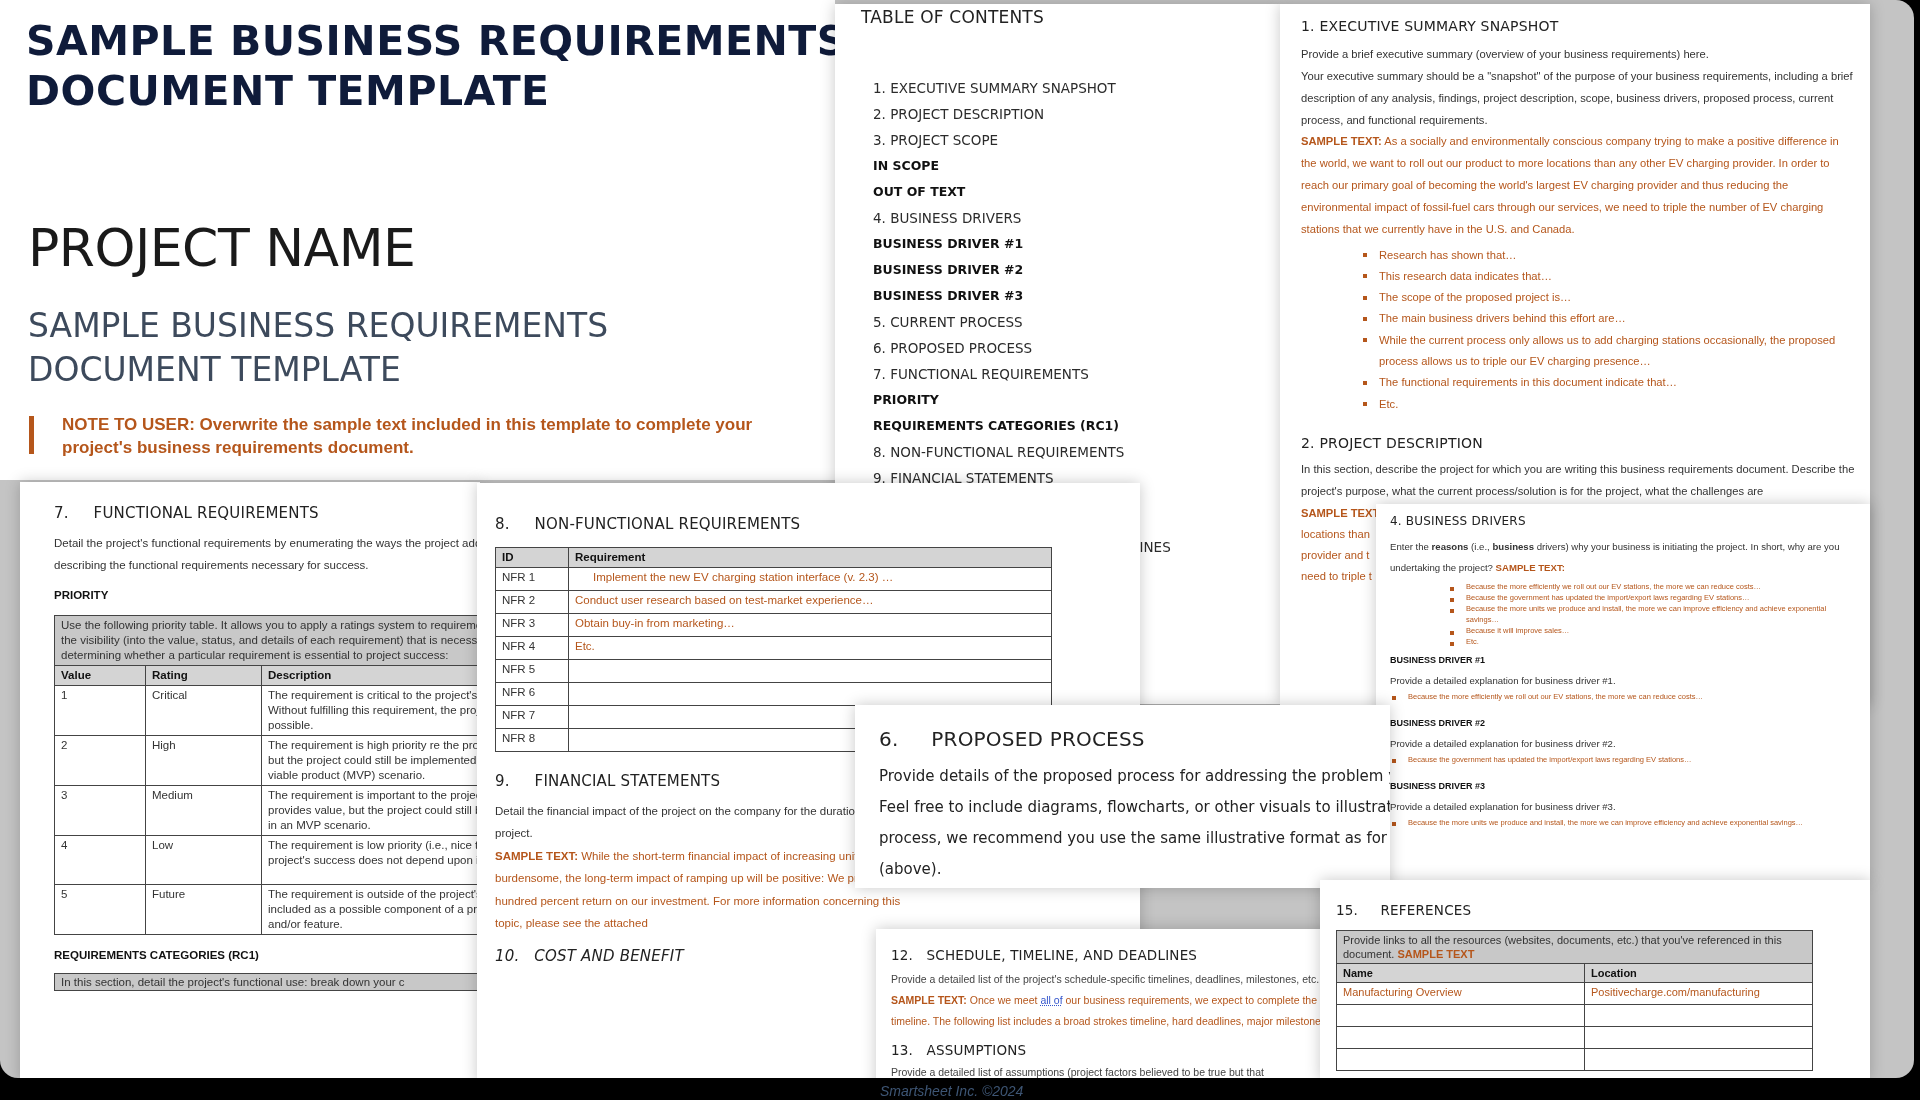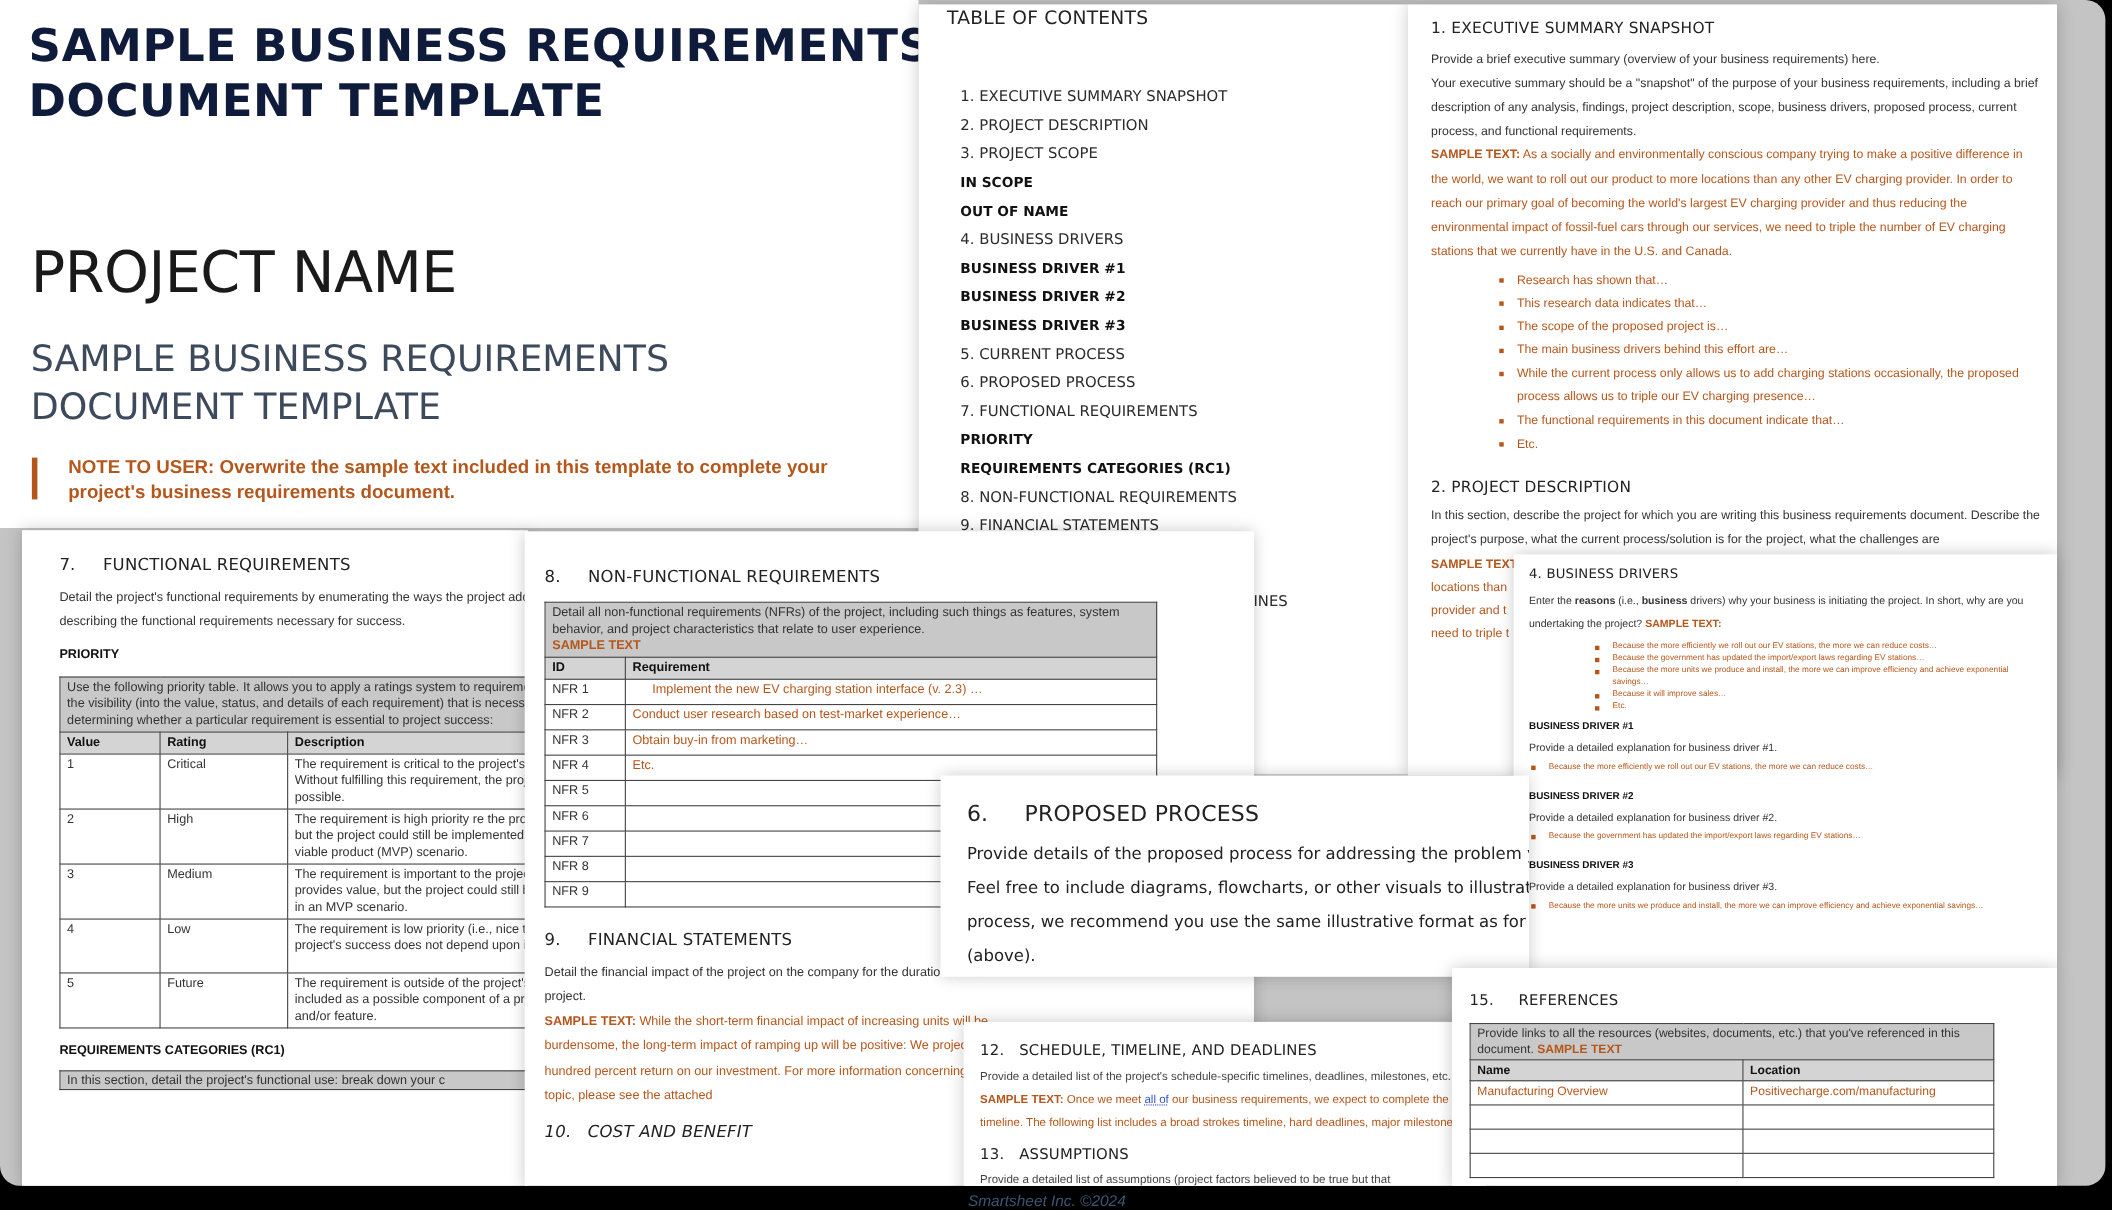--- a/index.html
+++ b/index.html
@@ -44,21 +44,21 @@
     </div>
   </div>
 
   <div class="page" style="left:835px;top:4px;width:445px;height:700px;">
     <div class="h-sec" style="position:absolute;left:26px;top:3px;font-size:17px;">TABLE OF CONTENTS</div>
     <div id="toc-list" style="position:absolute;left:38px;top:71px;font-family:'DejaVu Sans',sans-serif;font-size:13.5px;line-height:26px;color:#2b2b2b;white-space:nowrap;">
         <div>1. EXECUTIVE SUMMARY SNAPSHOT</div>
         <div>2. PROJECT DESCRIPTION</div>
         <div>3. PROJECT SCOPE</div>
         <div style="font-weight: bold; color: rgb(17, 17, 17); font-size: 12.5px;">IN SCOPE</div>
-        <div style="font-weight: bold; color: rgb(17, 17, 17); font-size: 12.5px;">OUT OF NAME</div>
+        <div style="font-weight: bold; color: rgb(17, 17, 17); font-size: 12.5px;">OUT OF TEXT</div>
         <div>4. BUSINESS DRIVERS</div>
         <div style="font-weight: bold; color: rgb(17, 17, 17); font-size: 12.5px;">BUSINESS DRIVER #1</div>
         <div style="font-weight: bold; color: rgb(17, 17, 17); font-size: 12.5px;">BUSINESS DRIVER #2</div>
         <div style="font-weight: bold; color: rgb(17, 17, 17); font-size: 12.5px;">BUSINESS DRIVER #3</div>
         <div>5. CURRENT PROCESS</div>
         <div>6. PROPOSED PROCESS</div>
         <div>7. FUNCTIONAL REQUIREMENTS</div>
         <div style="font-weight: bold; color: rgb(17, 17, 17); font-size: 12.5px;">PRIORITY</div>
         <div style="font-weight: bold; color: rgb(17, 17, 17); font-size: 12.5px;">REQUIREMENTS CATEGORIES (RC1)</div>
         <div>8. NON-FUNCTIONAL REQUIREMENTS</div>
@@ -180,23 +180,20 @@
             <td>In this section, detail the project's functional use: break down your c</td>
           </tr>
     </tbody>
       </table>
   </div>
 
   <div class="page" style="left:477px;top:483px;width:663px;height:600px;padding:32px 0 0 18px;font-size:11.5px;">
     <div class="h-sec" style="font-size:15px;margin-bottom:14px;white-space:pre;">8.     NON-FUNCTIONAL REQUIREMENTS</div>
     <table class="doc" style="width:557px;font-size:11.5px;line-height:15px;">
       <tbody>
-          <tr class="cap">
-            <td colspan="2"><span>Detail all non-functional requirements (NFRs) of the project, including such things as features, system behavior, and project characteristics that relate to user experience.</span><br><span class="orange-b">SAMPLE TEXT</span></td>
-          </tr>
       <tr class="hdr">
         <td style="width:60px;">ID</td>
         <td>Requirement</td>
       </tr>
       </tbody>
         <tbody id="nfr-rows">
           <tr style="height: 23px;">
             <td style="color: rgb(51, 51, 51);">NFR 1</td>
             <td style="color: rgb(181, 86, 27); padding-left: 24px;">Implement the new EV charging station interface (v. 2.3) …</td>
           </tr>
@@ -221,24 +218,20 @@
             <td style="color: rgb(181, 86, 27);"></td>
           </tr>
           <tr style="height: 23px;">
             <td style="color: rgb(51, 51, 51);">NFR 7</td>
             <td style="color: rgb(181, 86, 27);"></td>
           </tr>
           <tr style="height: 23px;">
             <td style="color: rgb(51, 51, 51);">NFR 8</td>
             <td style="color: rgb(181, 86, 27);"></td>
           </tr>
-          <tr style="height: 23px;">
-            <td style="color: rgb(51, 51, 51);">NFR 9</td>
-            <td style="color: rgb(181, 86, 27);"></td>
-          </tr>
         </tbody>
     </table>
     <div class="h-sec" style="font-size:15px;margin:20px 0 10px;white-space:pre;">9.     FINANCIAL STATEMENTS</div>
     <div class="p" style="color:#333;width:420px;">Detail the financial impact of the project on the company for the duration of the project.</div>
     <div class="p orange" style="width:420px;">
       <span class="orange-b">SAMPLE TEXT:</span><span> While the short-term financial impact of increasing units will be burdensome, the long-term impact of ramping up will be positive: We project a four hundred percent return on our investment. For more information concerning this topic, please see the attached</span>
     </div>
     <div class="h-sec" style="font-size:15px;margin-top:12px;white-space:pre;font-style:italic;">10.   COST AND BENEFIT</div>
   </div>
 

